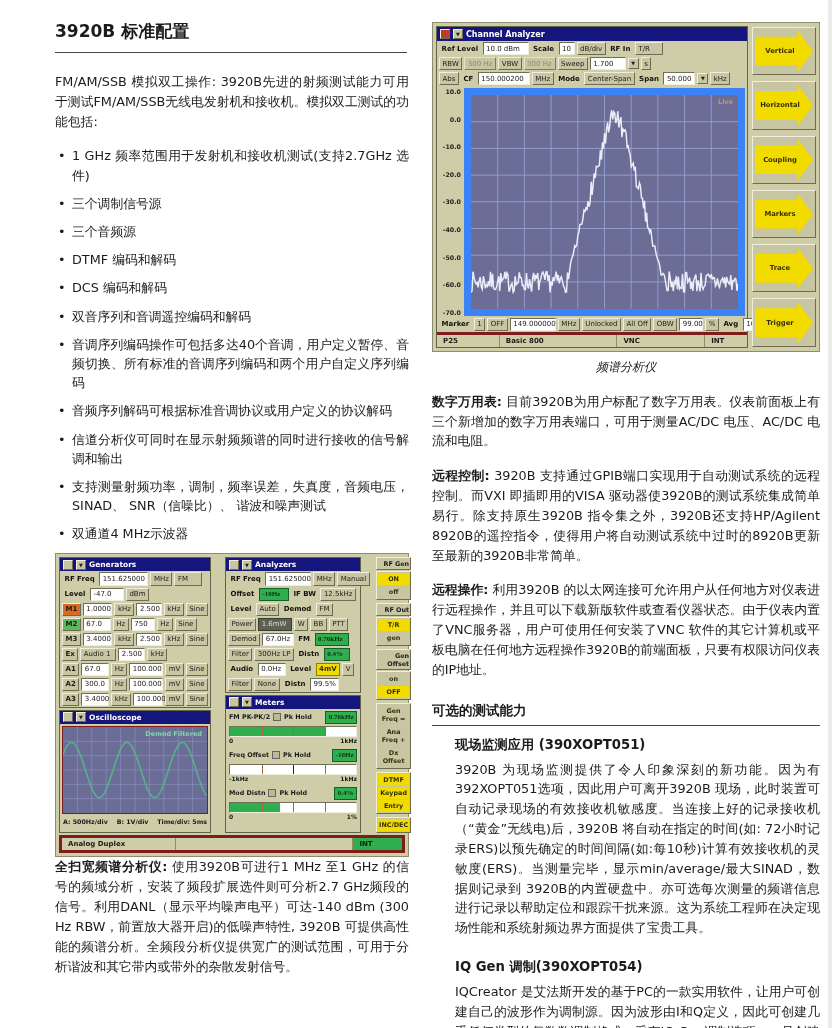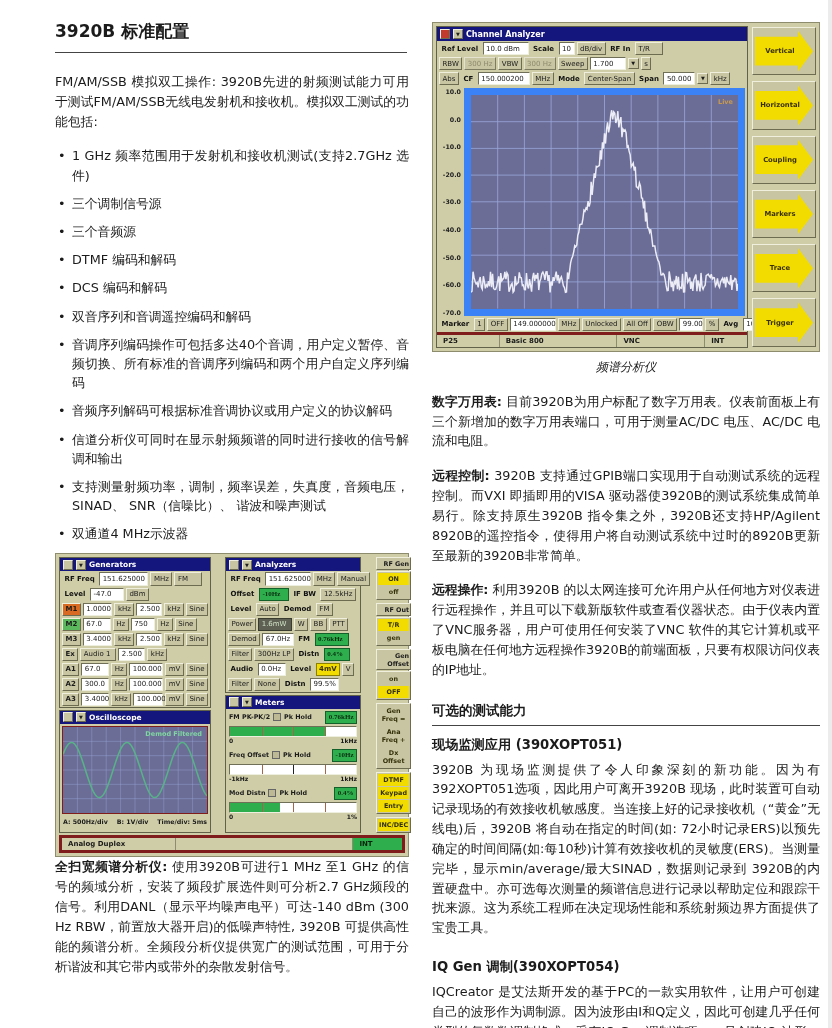--- a/index.html
+++ b/index.html
@@ -14,21 +14,21 @@
   p.body b{font-weight:bold;}
   ul.bullets{list-style:none;margin:6px 0 10px;padding:0;}
   ul.bullets li{position:relative;font-size:12.8px;line-height:1.5;margin-bottom:9px;
                 padding-left:17px;text-align:justify;}
   ul.bullets li::before{content:"\2022";position:absolute;left:3px;top:0;}
   .caption{font-family:"DejaVu Serif","Liberation Serif",serif;font-style:italic;text-align:center;
            font-size:12px;margin:7px 0 16px;color:#222;}
   .opt-heading{font-size:13.5px;font-weight:bold;padding-bottom:5px;margin:22px 0 10px;
                border-bottom:1.5px solid #444;}
   .sec-head{font-size:13.2px;font-weight:bold;margin:0 0 6px;}
-  .sec{margin-bottom:20px;}
+  .sec{margin-bottom:20px;margin-left:23px;}
 
   
   .shot{background:#cfcda7;border:1px solid #8d8d6d;padding:3px;box-sizing:border-box;}
   .titlebar{background:#15157e;color:#fff;font-size:8px;font-weight:bold;display:flex;
             align-items:center;gap:3px;padding:1px 3px;height:12px;}
   .tb-btn{width:8px;height:8px;background:#c8c5a2;border:1px solid;border-color:#f0efdd #6e6c50 #6e6c50 #f0efdd;
           display:inline-flex;align-items:center;justify-content:center;font-size:5px;color:#222;flex:none;}
   .tb-btn.red{background:#c23a2e;}
   .ctl-row{display:flex;align-items:center;gap:2px;padding:1px 2px;}
   .cell{font-size:7px;line-height:1.15;padding:1.5px 2.5px;white-space:nowrap;box-sizing:border-box;}

